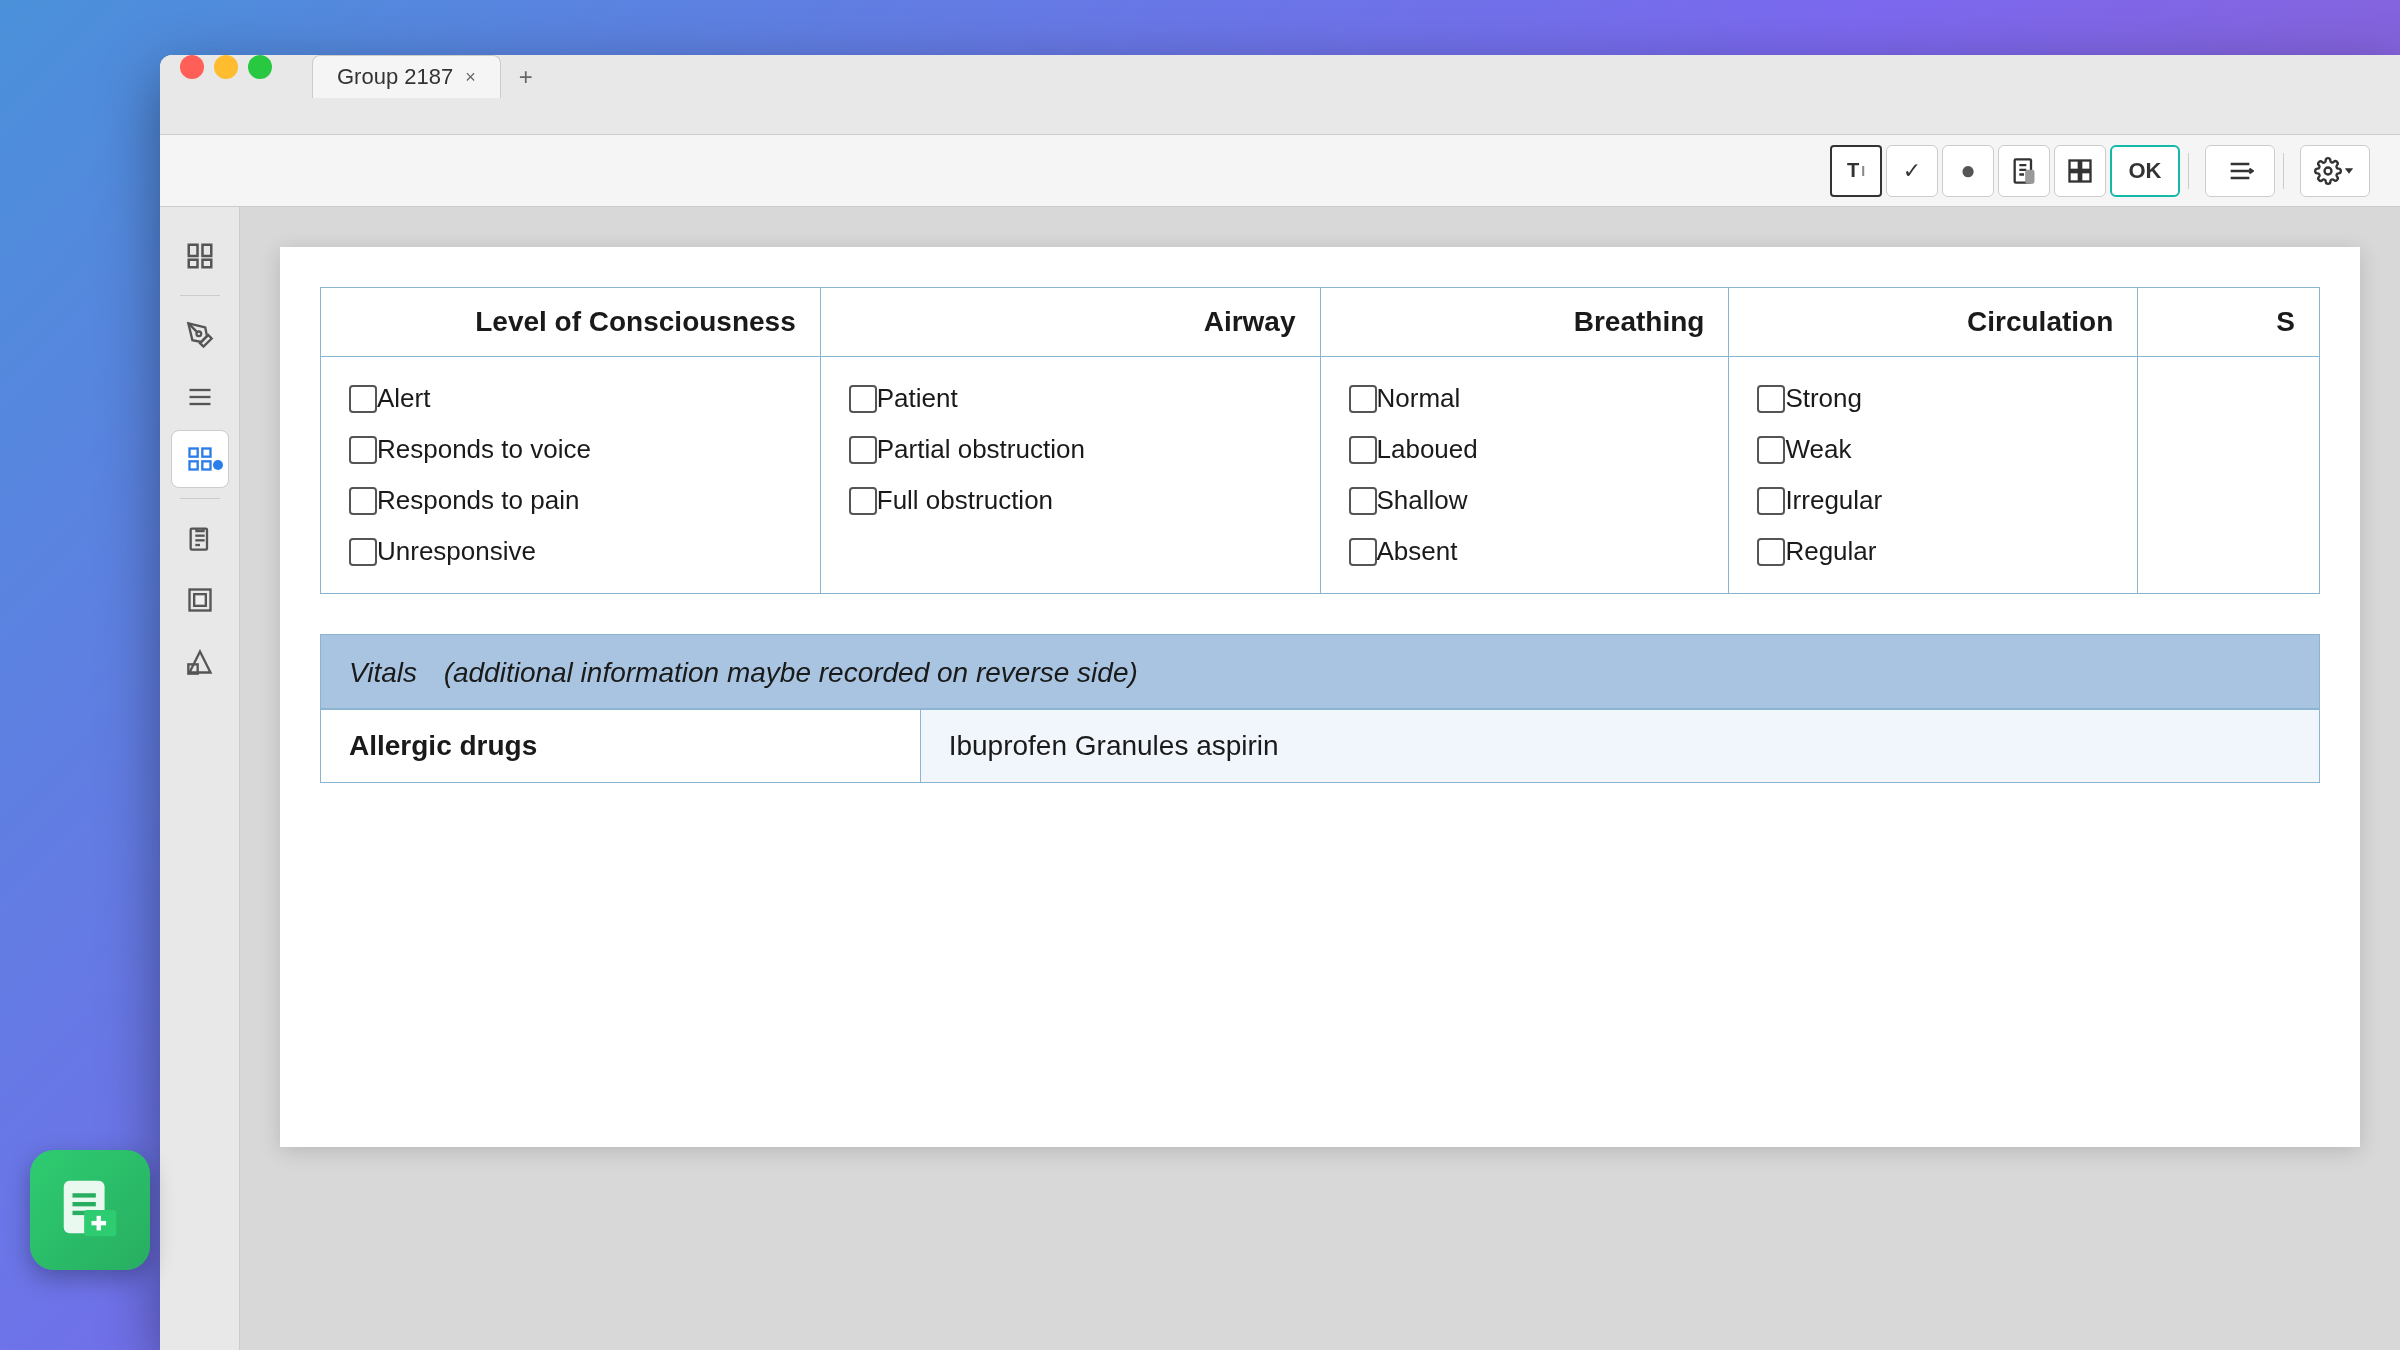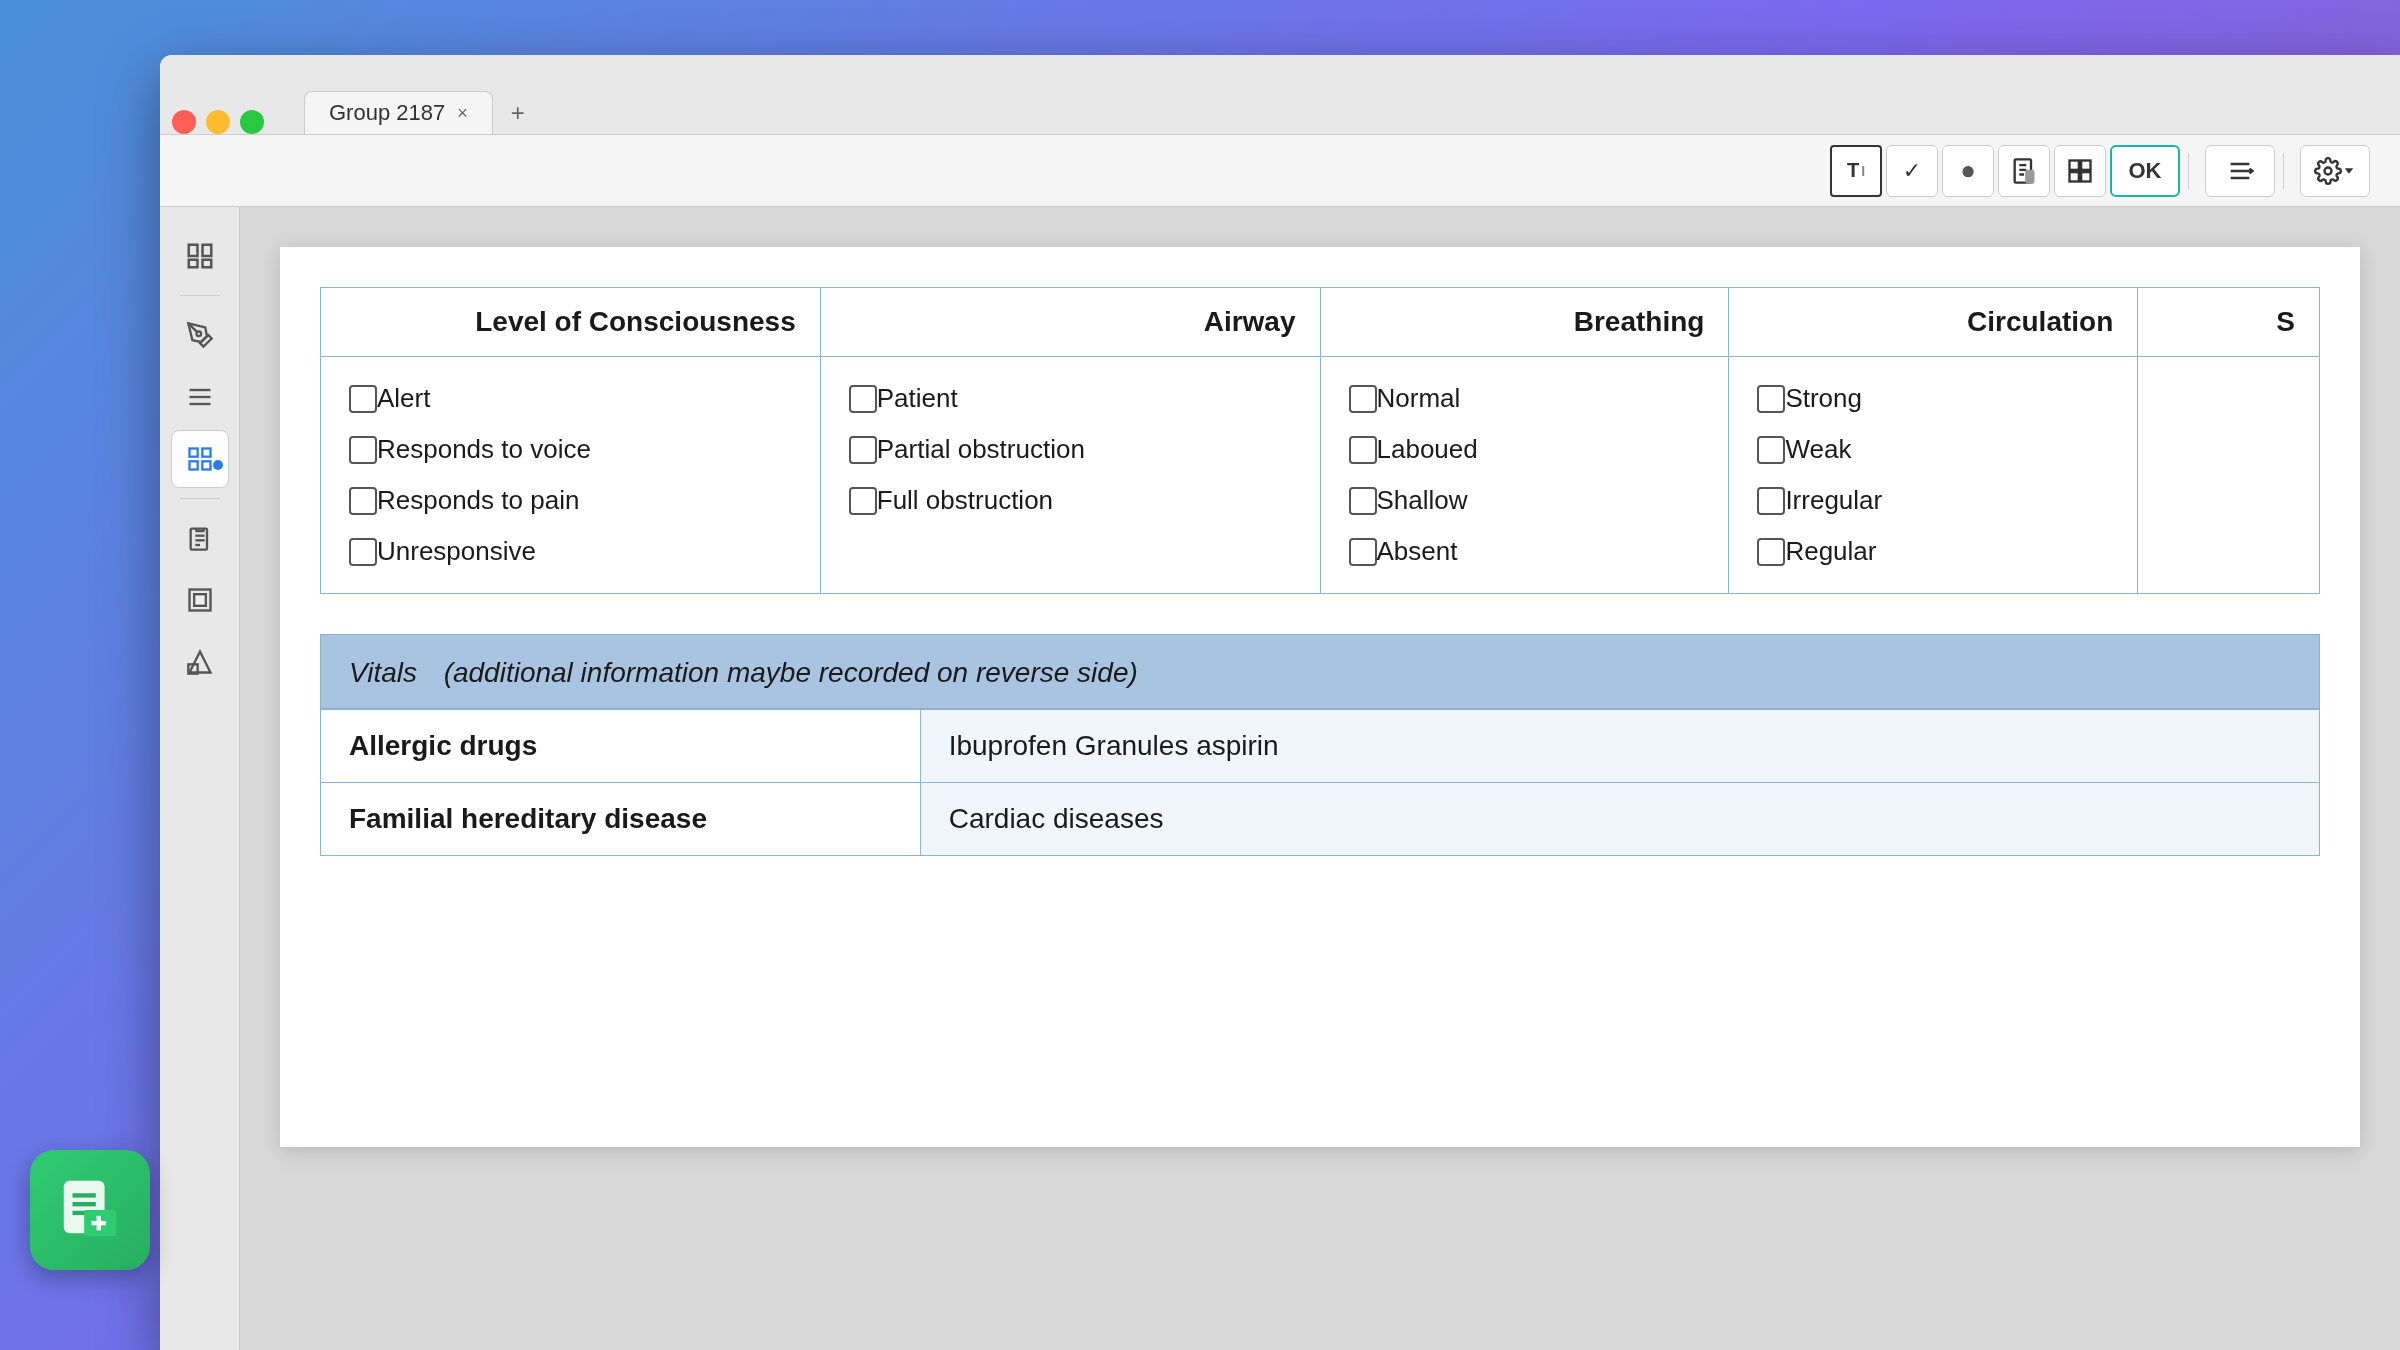--- a/index.html
+++ b/index.html
@@ -27,22 +27,22 @@
       flex-direction: column;
       overflow: hidden;
     }
 
     
     .title-bar {
       height: 80px;
       background: #e8e8e8;
       border-bottom: 1px solid #ccc;
       display: flex;
-      align-items: flex-end;
-      padding: 0 12px;
+      align-items: flex-start;
+      padding: 0 20px;
       gap: 0;
       flex-shrink: 0;
     }
 
     .traffic-lights {
       display: flex;
       gap: 10px;
       margin-right: 20px;
     }
 
@@ -576,24 +576,20 @@
           <div class="vitals-title">
             <span>Vitals</span>&nbsp;&nbsp;
             <span>(additional information maybe recorded on reverse side)</span>
           </div>
           <table class="vitals-table">
             <tbody>
               <tr>
                 <td class="label-cell">Allergic drugs</td>
                 <td class="value-cell">Ibuprofen Granules  aspirin</td>
               </tr>
-              <tr>
-                <td class="label-cell">Familial hereditary disease</td>
-                <td class="value-cell">Cardiac diseases</td>
-              </tr>
             </tbody>
           </table>
         </div>
 
       </div>
     </div>
 
   </div>
 </div>
 

